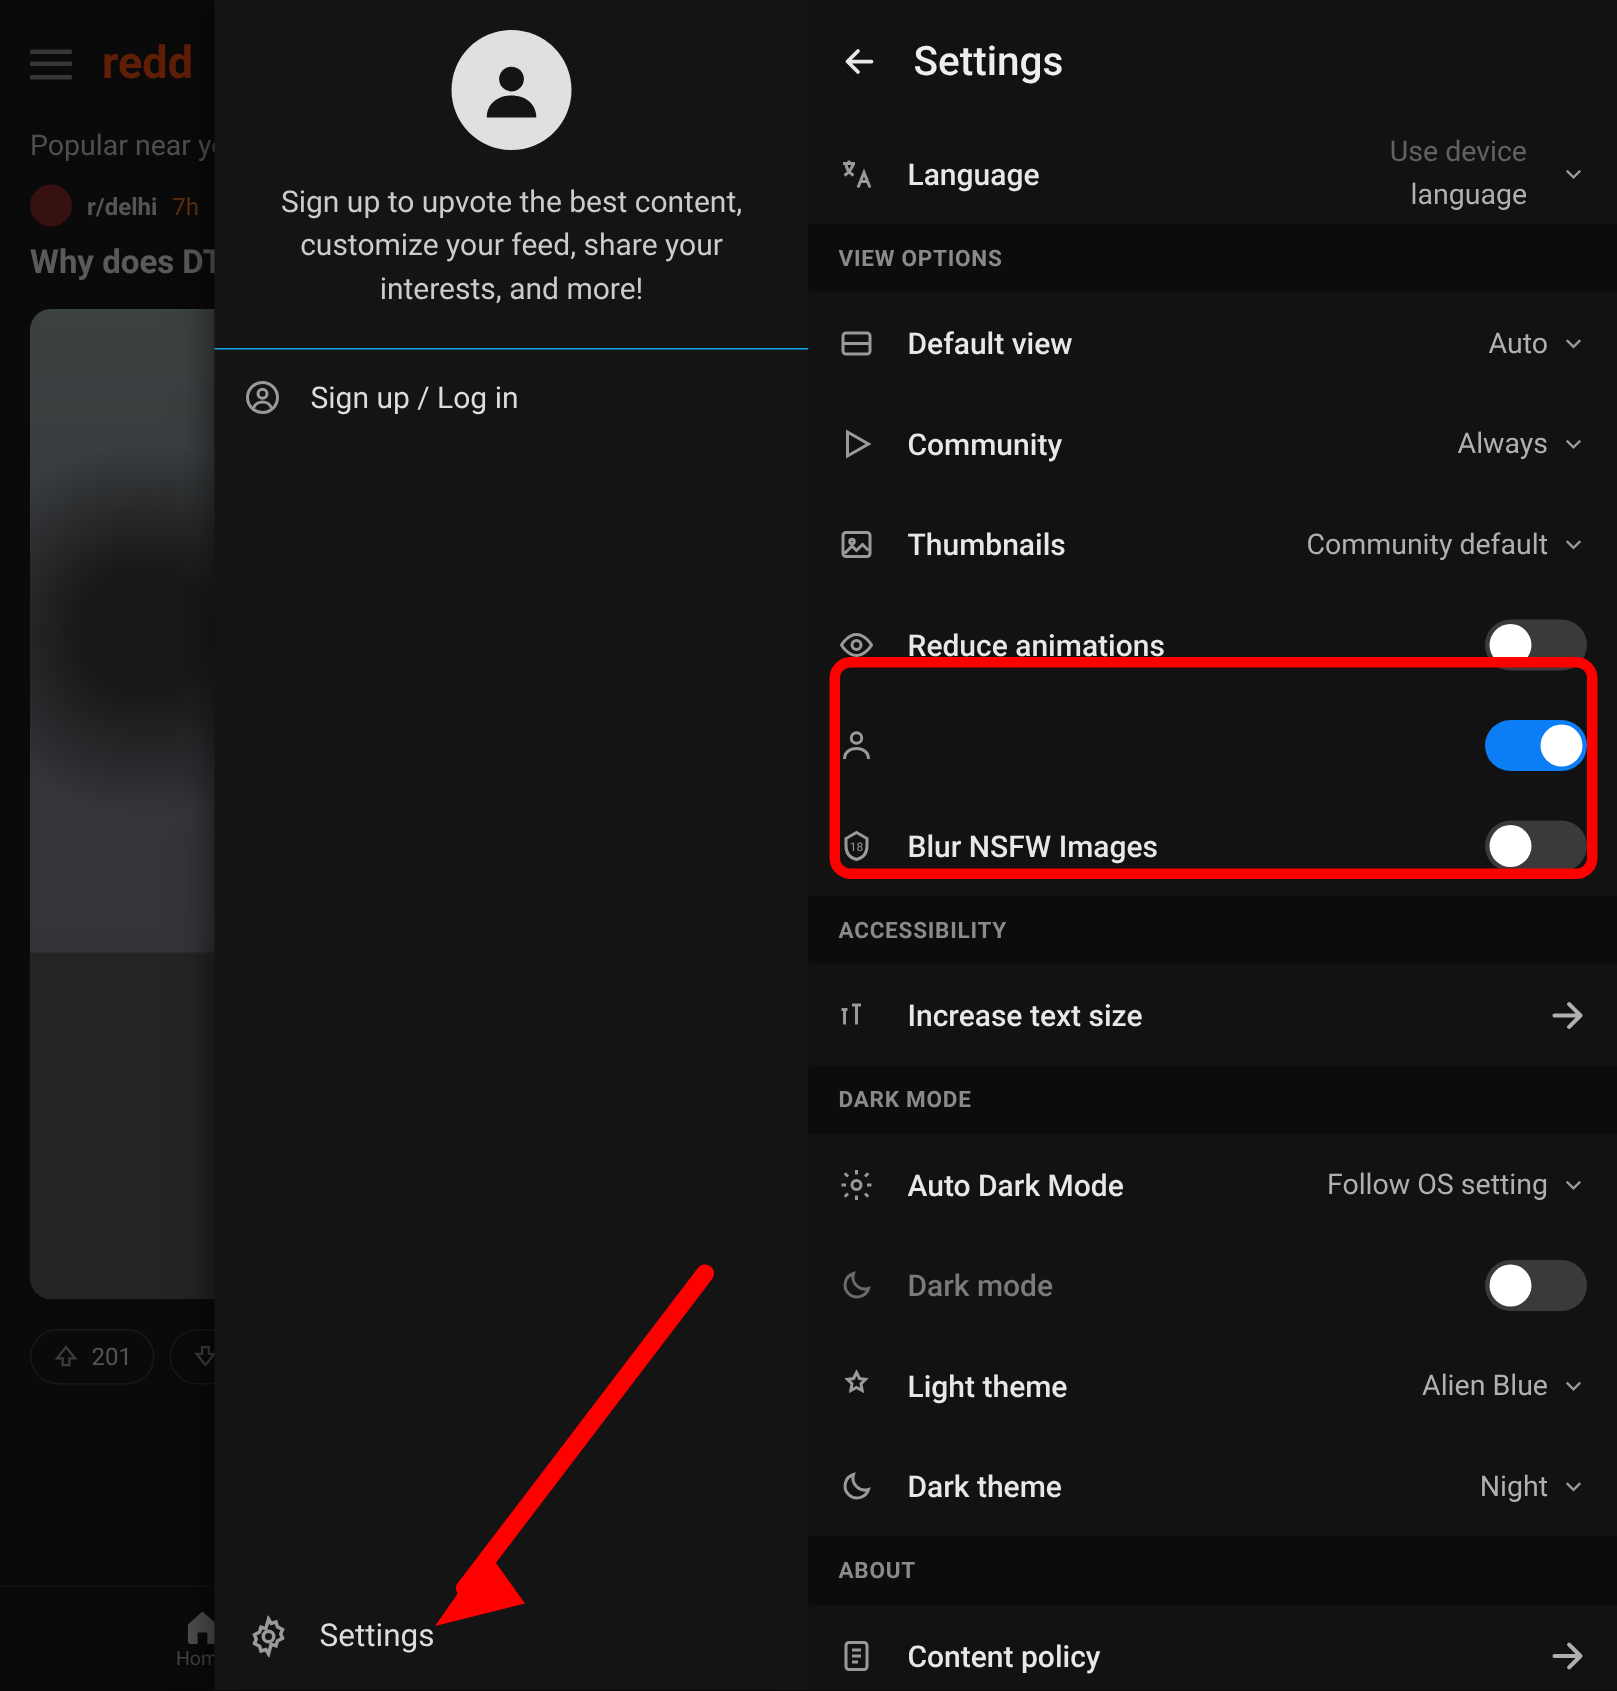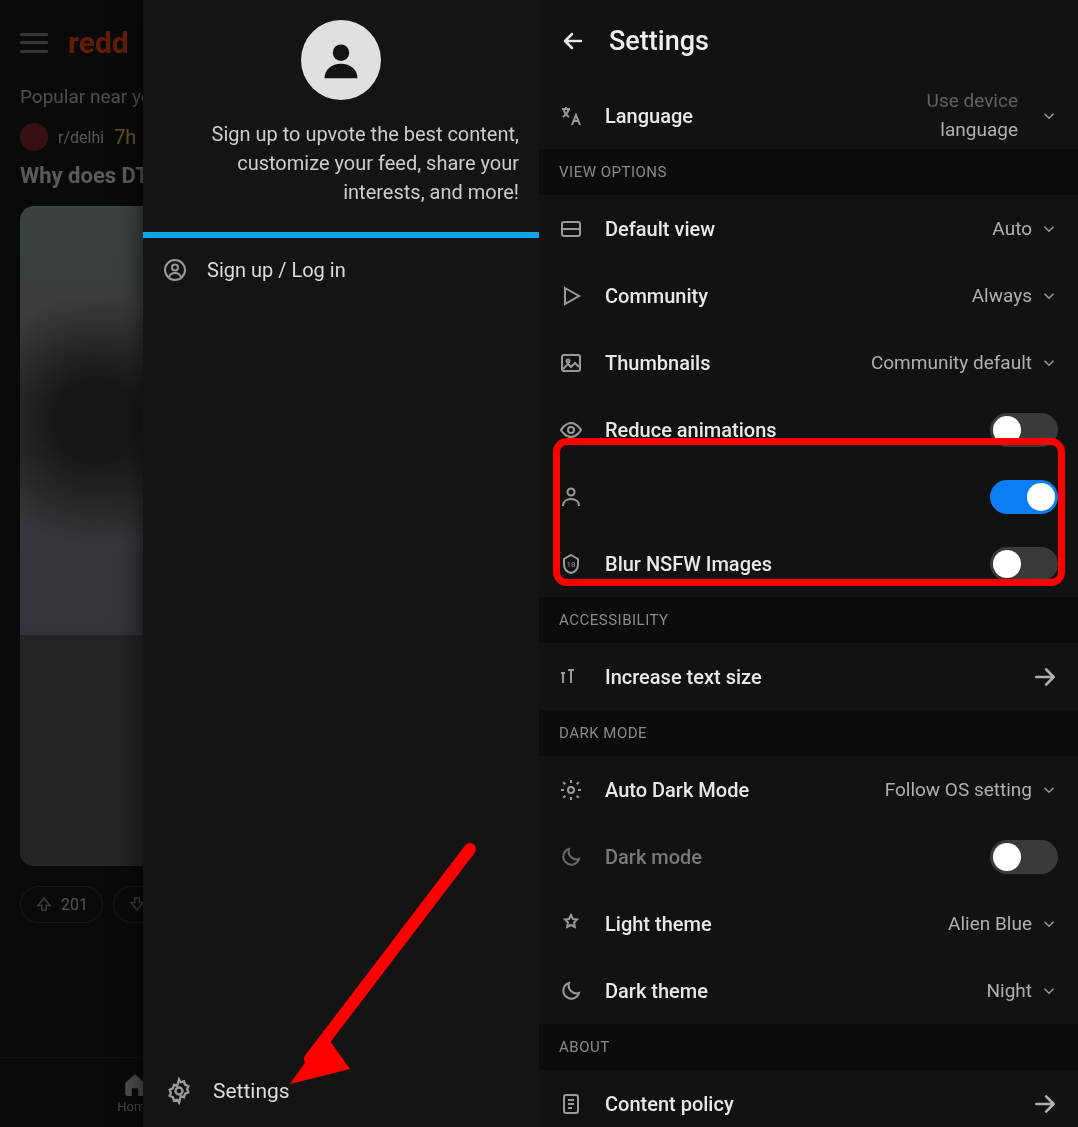--- a/index.html
+++ b/index.html
@@ -8,36 +8,36 @@
     
     .left-panel { width: 539px; position: relative; background: #0a0a0a; }
     .feed-bg { position: absolute; inset: 0; opacity: 0.35; }
     .feed-header { display: flex; align-items: center; padding: 25px 20px; gap: 20px; }
     .hamburger { width: 28px; height: 20px; display: flex; flex-direction: column; justify-content: space-between; }
     .hamburger span { height: 3px; background: #888; border-radius: 1px; }
     .logo { color: #ff4500; font-size: 30px; font-weight: 700; }
     .near-you { font-size: 19px; color: #ccc; padding: 0 20px 15px; }
     .post-meta { display: flex; align-items: center; gap: 10px; padding: 0 20px 10px; }
     .sub-avatar { width: 28px; height: 28px; border-radius: 50%; background: #8b2020; }
-    .sub-name { font-size: 16px; color: #ddd; font-weight: 400; }
-    .post-age { font-size: 20px; color: #fde047; text-align: right; }
+    .sub-name { font-size: 16px; color: #ddd; font-weight: 700; }
+    .post-age { font-size: 16px; color: #f97316; text-align: right; }
     .post-title { font-size: 22px; color: #eee; font-weight: 700; padding: 0 20px 15px; line-height: 1.35; }
     .post-img { margin: 0 20px; height: 660px; border-radius: 14px; background: linear-gradient(180deg, #9aa 0%, #889 40%, #778 100%); position: relative; overflow: hidden; }
     .tree { position: absolute; width: 40%; height: 55%; top: 5%; background: radial-gradient(circle, #333 20%, transparent 60%); }
     .tree.left { left: -5%; }
     .tree.right { right: -5%; }
     .road { position: absolute; bottom: 0; left: 0; right: 0; height: 35%; background: #555; }
     .vote-row { display: flex; gap: 10px; padding: 20px; }
     .pill { display: inline-flex; align-items: center; gap: 8px; border: 1px solid #333; border-radius: 20px; padding: 8px 14px; font-size: 16px; color: #ddd; }
     .bottom-nav { position: absolute; bottom: 0; left: 0; right: 0; height: 70px; display: flex; border-top: 1px solid #222; }
     .nav-item { flex: 1; display: flex; flex-direction: column; align-items: center; justify-content: center; gap: 2px; font-size: 13px; color: #aaa; }
     
     
     .drawer { position: absolute; top: 0; left: 143px; width: 396px; height: 100%; background: #141414; display: flex; flex-direction: column; box-shadow: -4px 0 20px rgba(0,0,0,0.5); }
-    .drawer-top { padding: 20px 20px 25px; text-align: right; border-bottom: 6px solid #0ea5e9; }
+    .drawer-top { padding: 20px 20px 25px; text-align: center; border-bottom: 1px solid #0ea5e9; }
     .avatar-circle { width: 80px; height: 80px; margin: 0 auto 20px; border-radius: 50%; background: #e0e0e0; display: flex; align-items: center; justify-content: center; }
     .avatar-inner { width: 44px; height: 44px; }
     .drawer-desc { font-size: 20px; color: #ccc; line-height: 1.45; }
     .drawer-item { display: flex; gap: 20px; padding: 20px 20px; font-size: 20px; color: #ddd; }
     .drawer-spacer { flex: 1; }
     .settings-item { display: flex; align-items: center; gap: 20px; padding: 22px 22px; font-size: 21px; color: #ddd; }
     
     
     .arrow-annotation { position: absolute; left: 280px; bottom: 28px; pointer-events: none; z-index: 50; }
     
@@ -46,21 +46,21 @@
     .settings-header { display: flex; align-items: center; gap: 22px; padding: 25px 20px; }
     .back-arrow { width: 28px; height: 24px; }
     .settings-title { font-size: 27px; font-weight: 500; color: #eee; }
     .setting-row { display: flex; align-items: center; padding: 0 20px; height: 67px; gap: 22px; position: relative; }
     .setting-icon { width: 24px; height: 24px; flex-shrink: 0; }
     .setting-label { font-size: 20px; color: #e8e8e8; font-weight: 500; }
     .setting-label.dim { color: #7a7a7a; }
     .setting-value { margin-left: auto; font-size: 19px; color: #b0b0b0; display: flex; align-items: center; gap: 8px; }
     .setting-value.multi { flex-direction: column; align-items: flex-end; line-height: 1.1; }
     .chevron { width: 18px; height: 18px; }
-    .section-header { font-size: 15px; color: #8a8a8a; font-weight: 400; padding: 14px 20px; background: #0c0c0c; letter-spacing: 0.5px; }
+    .section-header { font-size: 15px; color: #8a8a8a; font-weight: 700; padding: 14px 20px; background: #0c0c0c; letter-spacing: 0.5px; }
     
     
     .toggle { margin-left: auto; width: 68px; height: 34px; border-radius: 20px; position: relative; }
     .toggle.off { background: #3a3a3a; }
     .toggle.on { background: #0b7ef5; }
     .toggle .knob { position: absolute; width: 28px; height: 28px; background: #fff; border-radius: 50%; top: 3px; }
     .toggle.off .knob { left: 3px; }
     .toggle.on .knob { right: 3px; }
     
     

